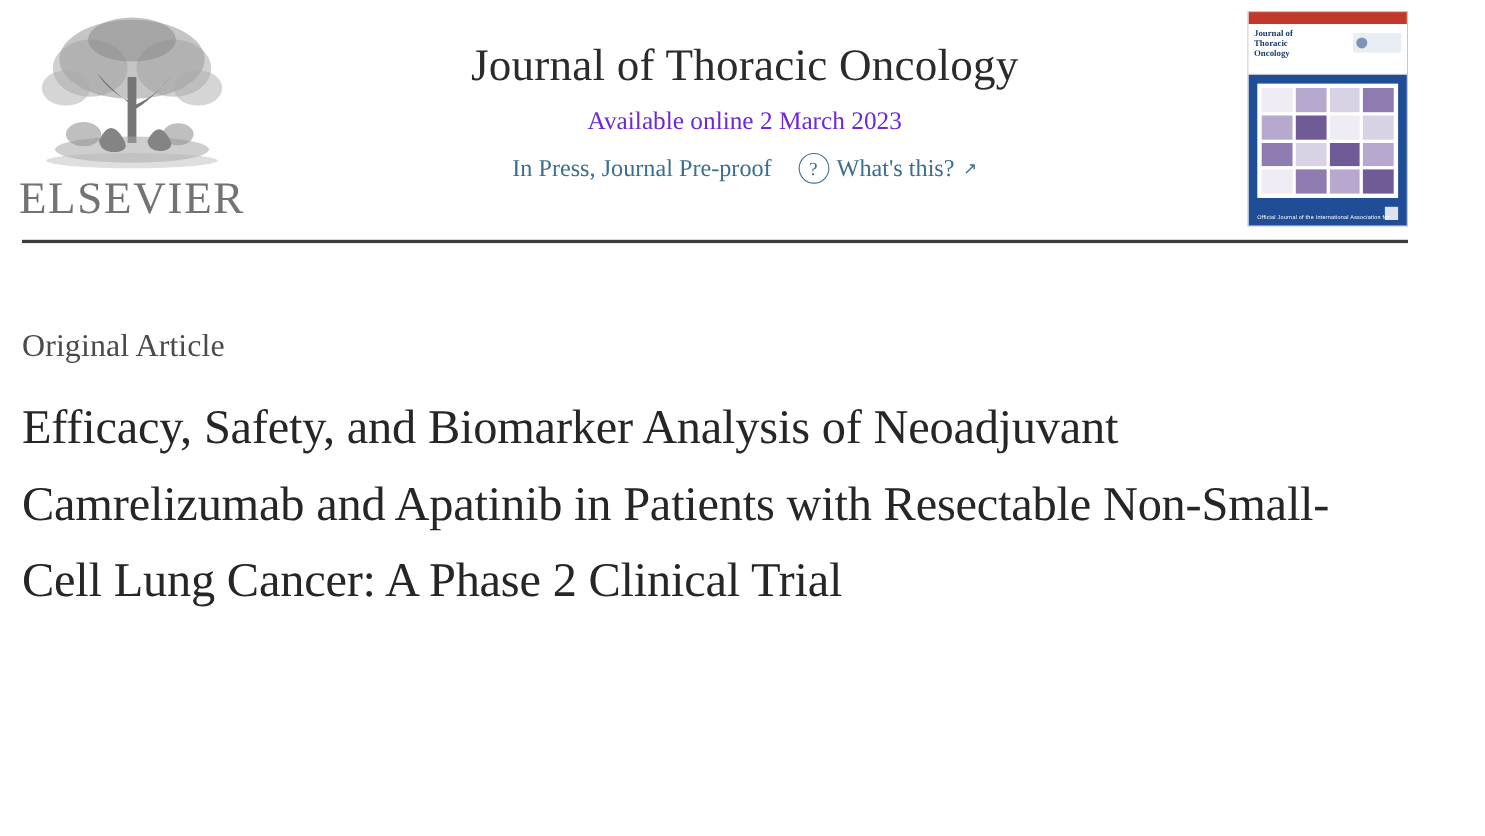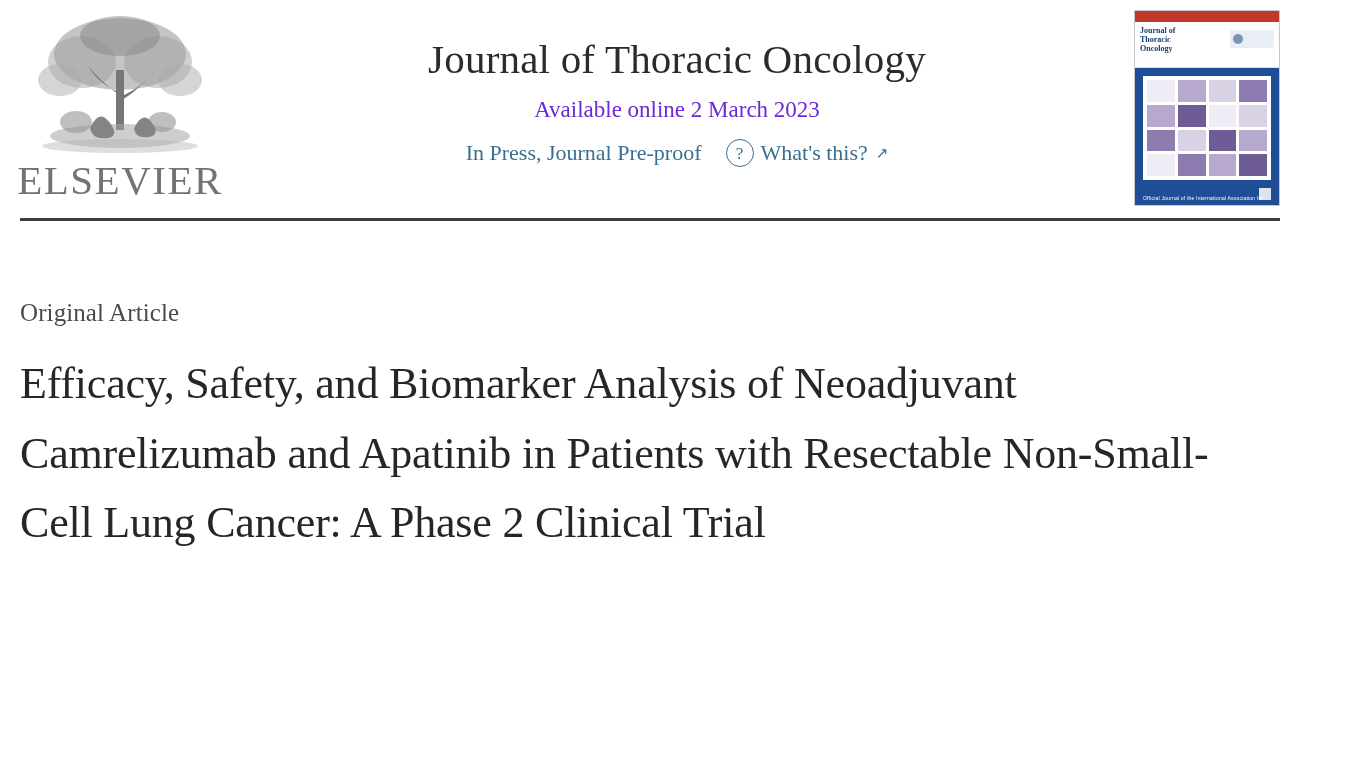--- a/index.html
+++ b/index.html
@@ -221,21 +221,21 @@
     margin: 0 70px 0 20px;
     border-top: 3px solid #3d3d3d;
   }
 
   
   .article {
     padding: 78px 120px 0 20px;
   }
   .article-type {
     font-family: "Liberation Serif", serif;
-    font-size: 25px;
+    font-size: 29px;
     color: #4a4a4a;
     letter-spacing: 0.1px;
   }
   .article-title {
     margin-top: 22px;
     font-family: "Liberation Serif", serif;
     font-size: 44px;
     line-height: 1.58;
     font-weight: 400;
     color: #262626;

